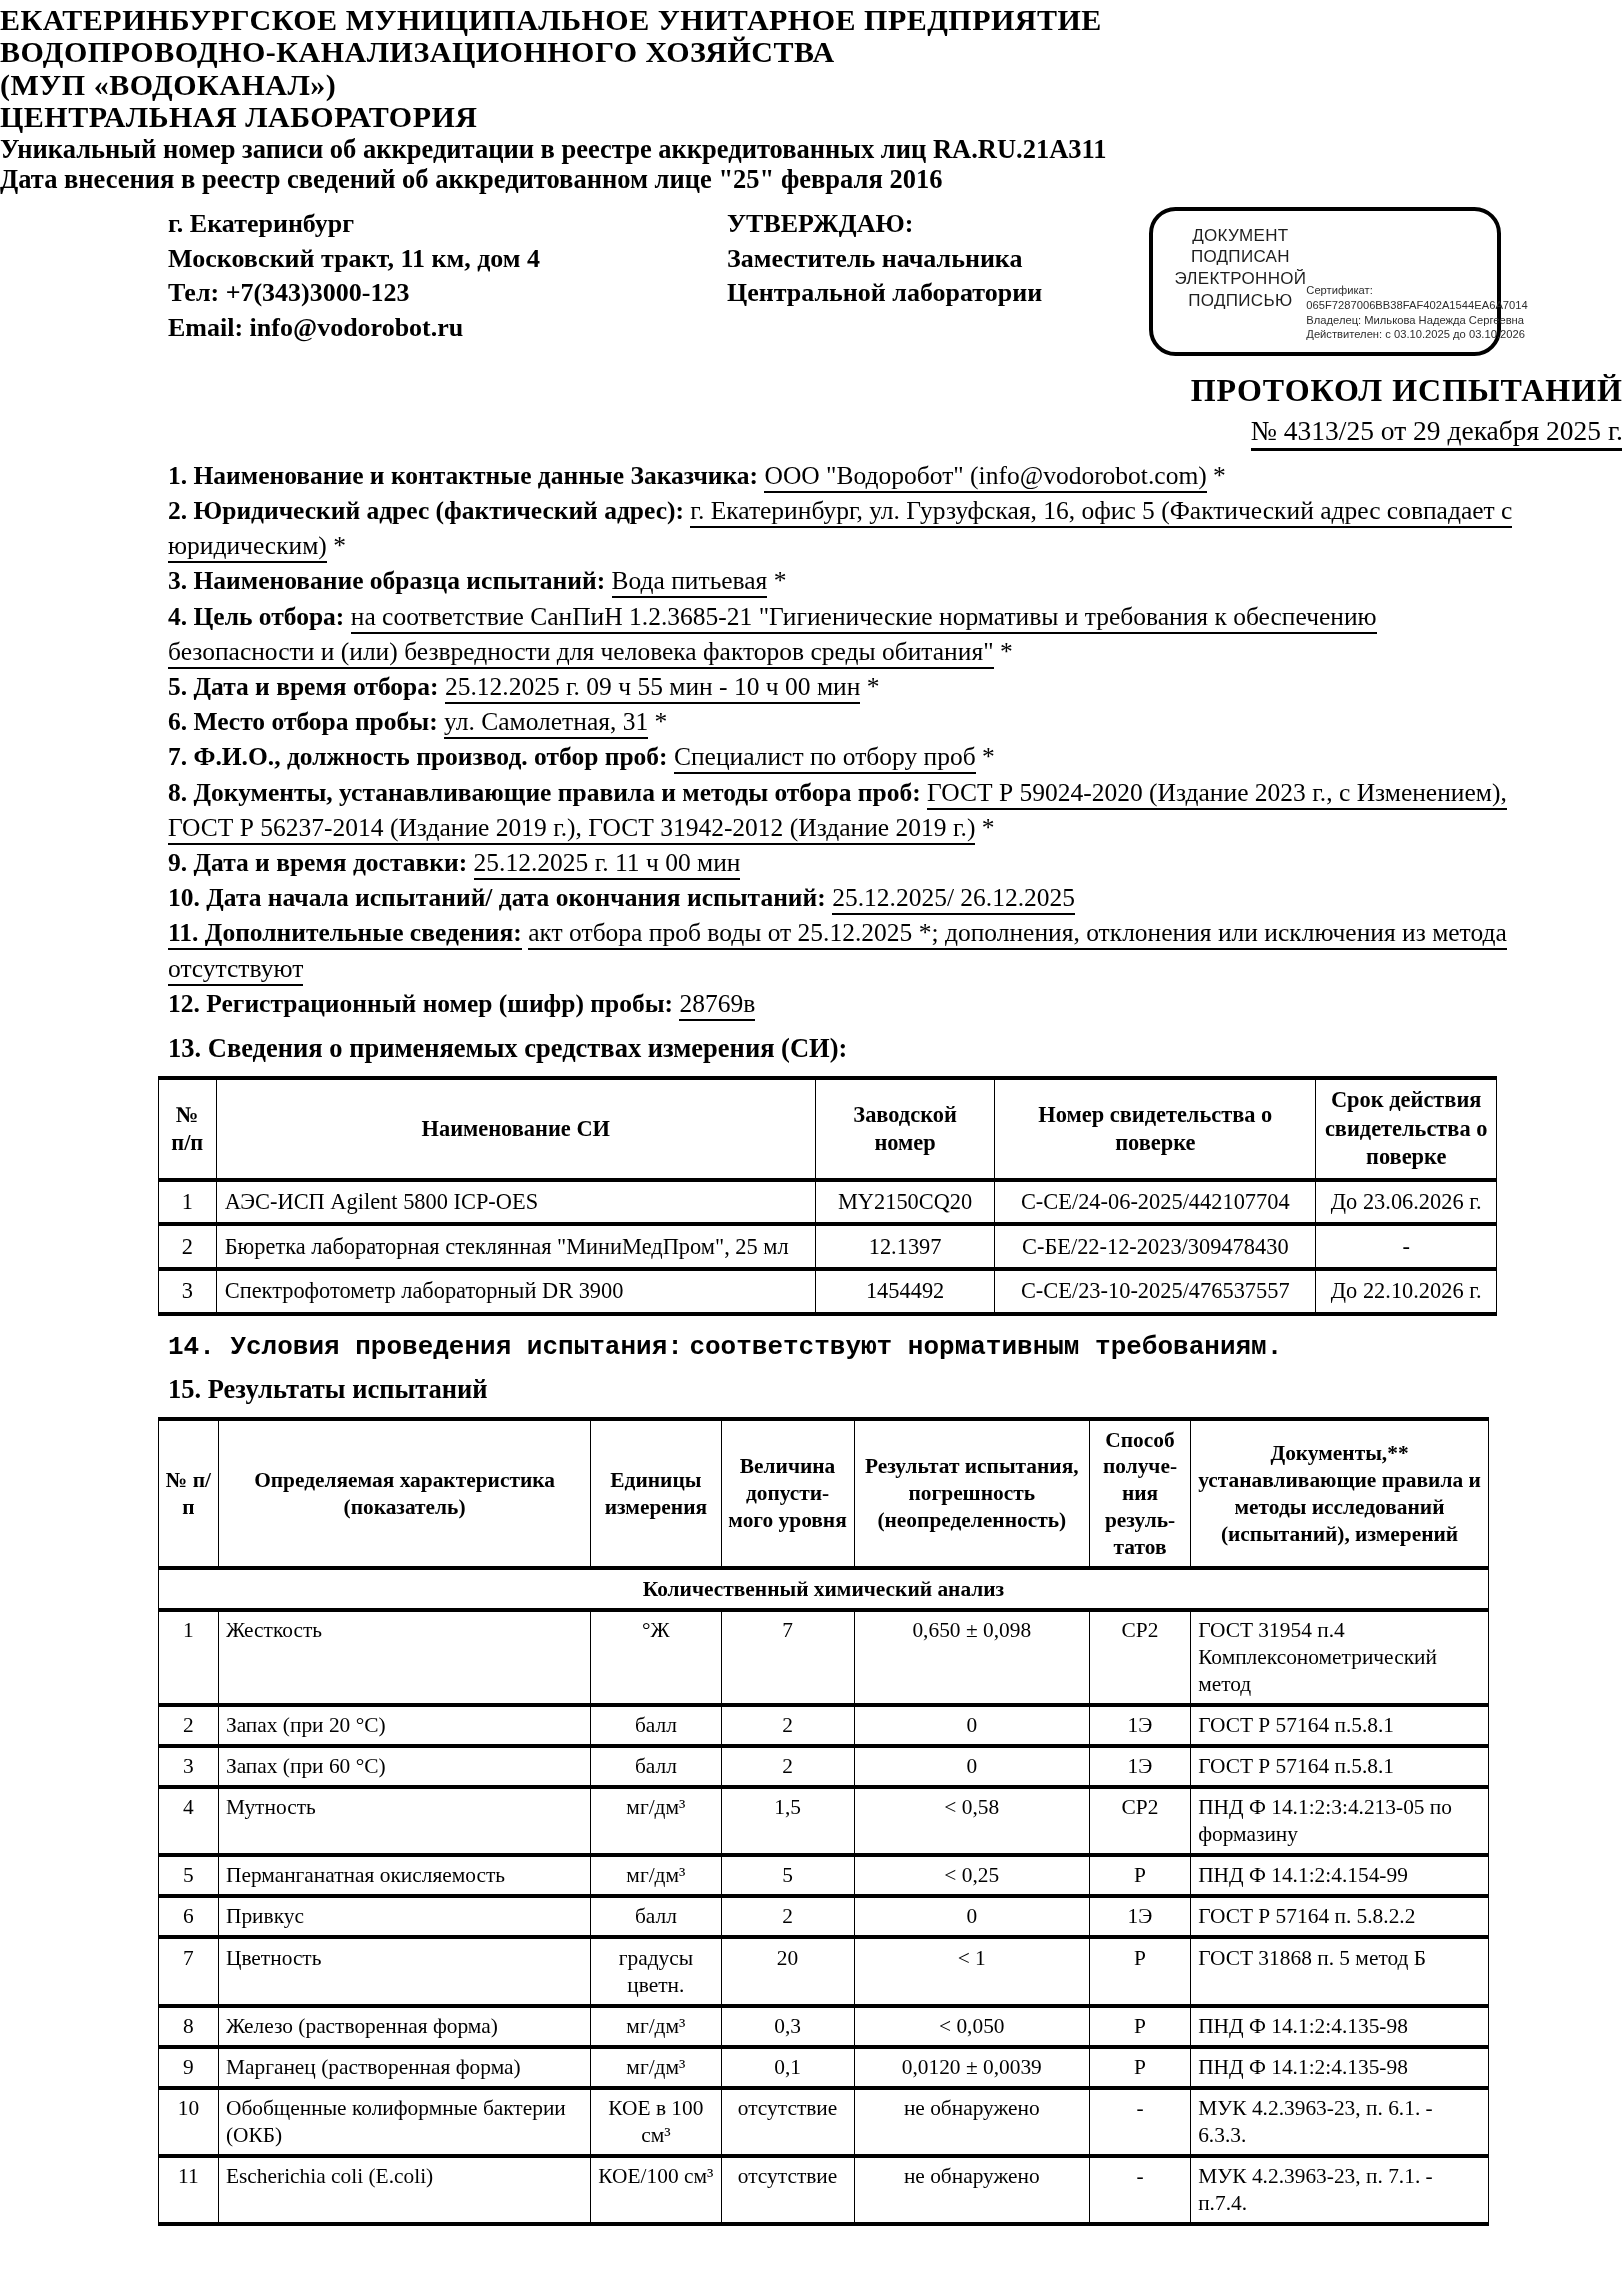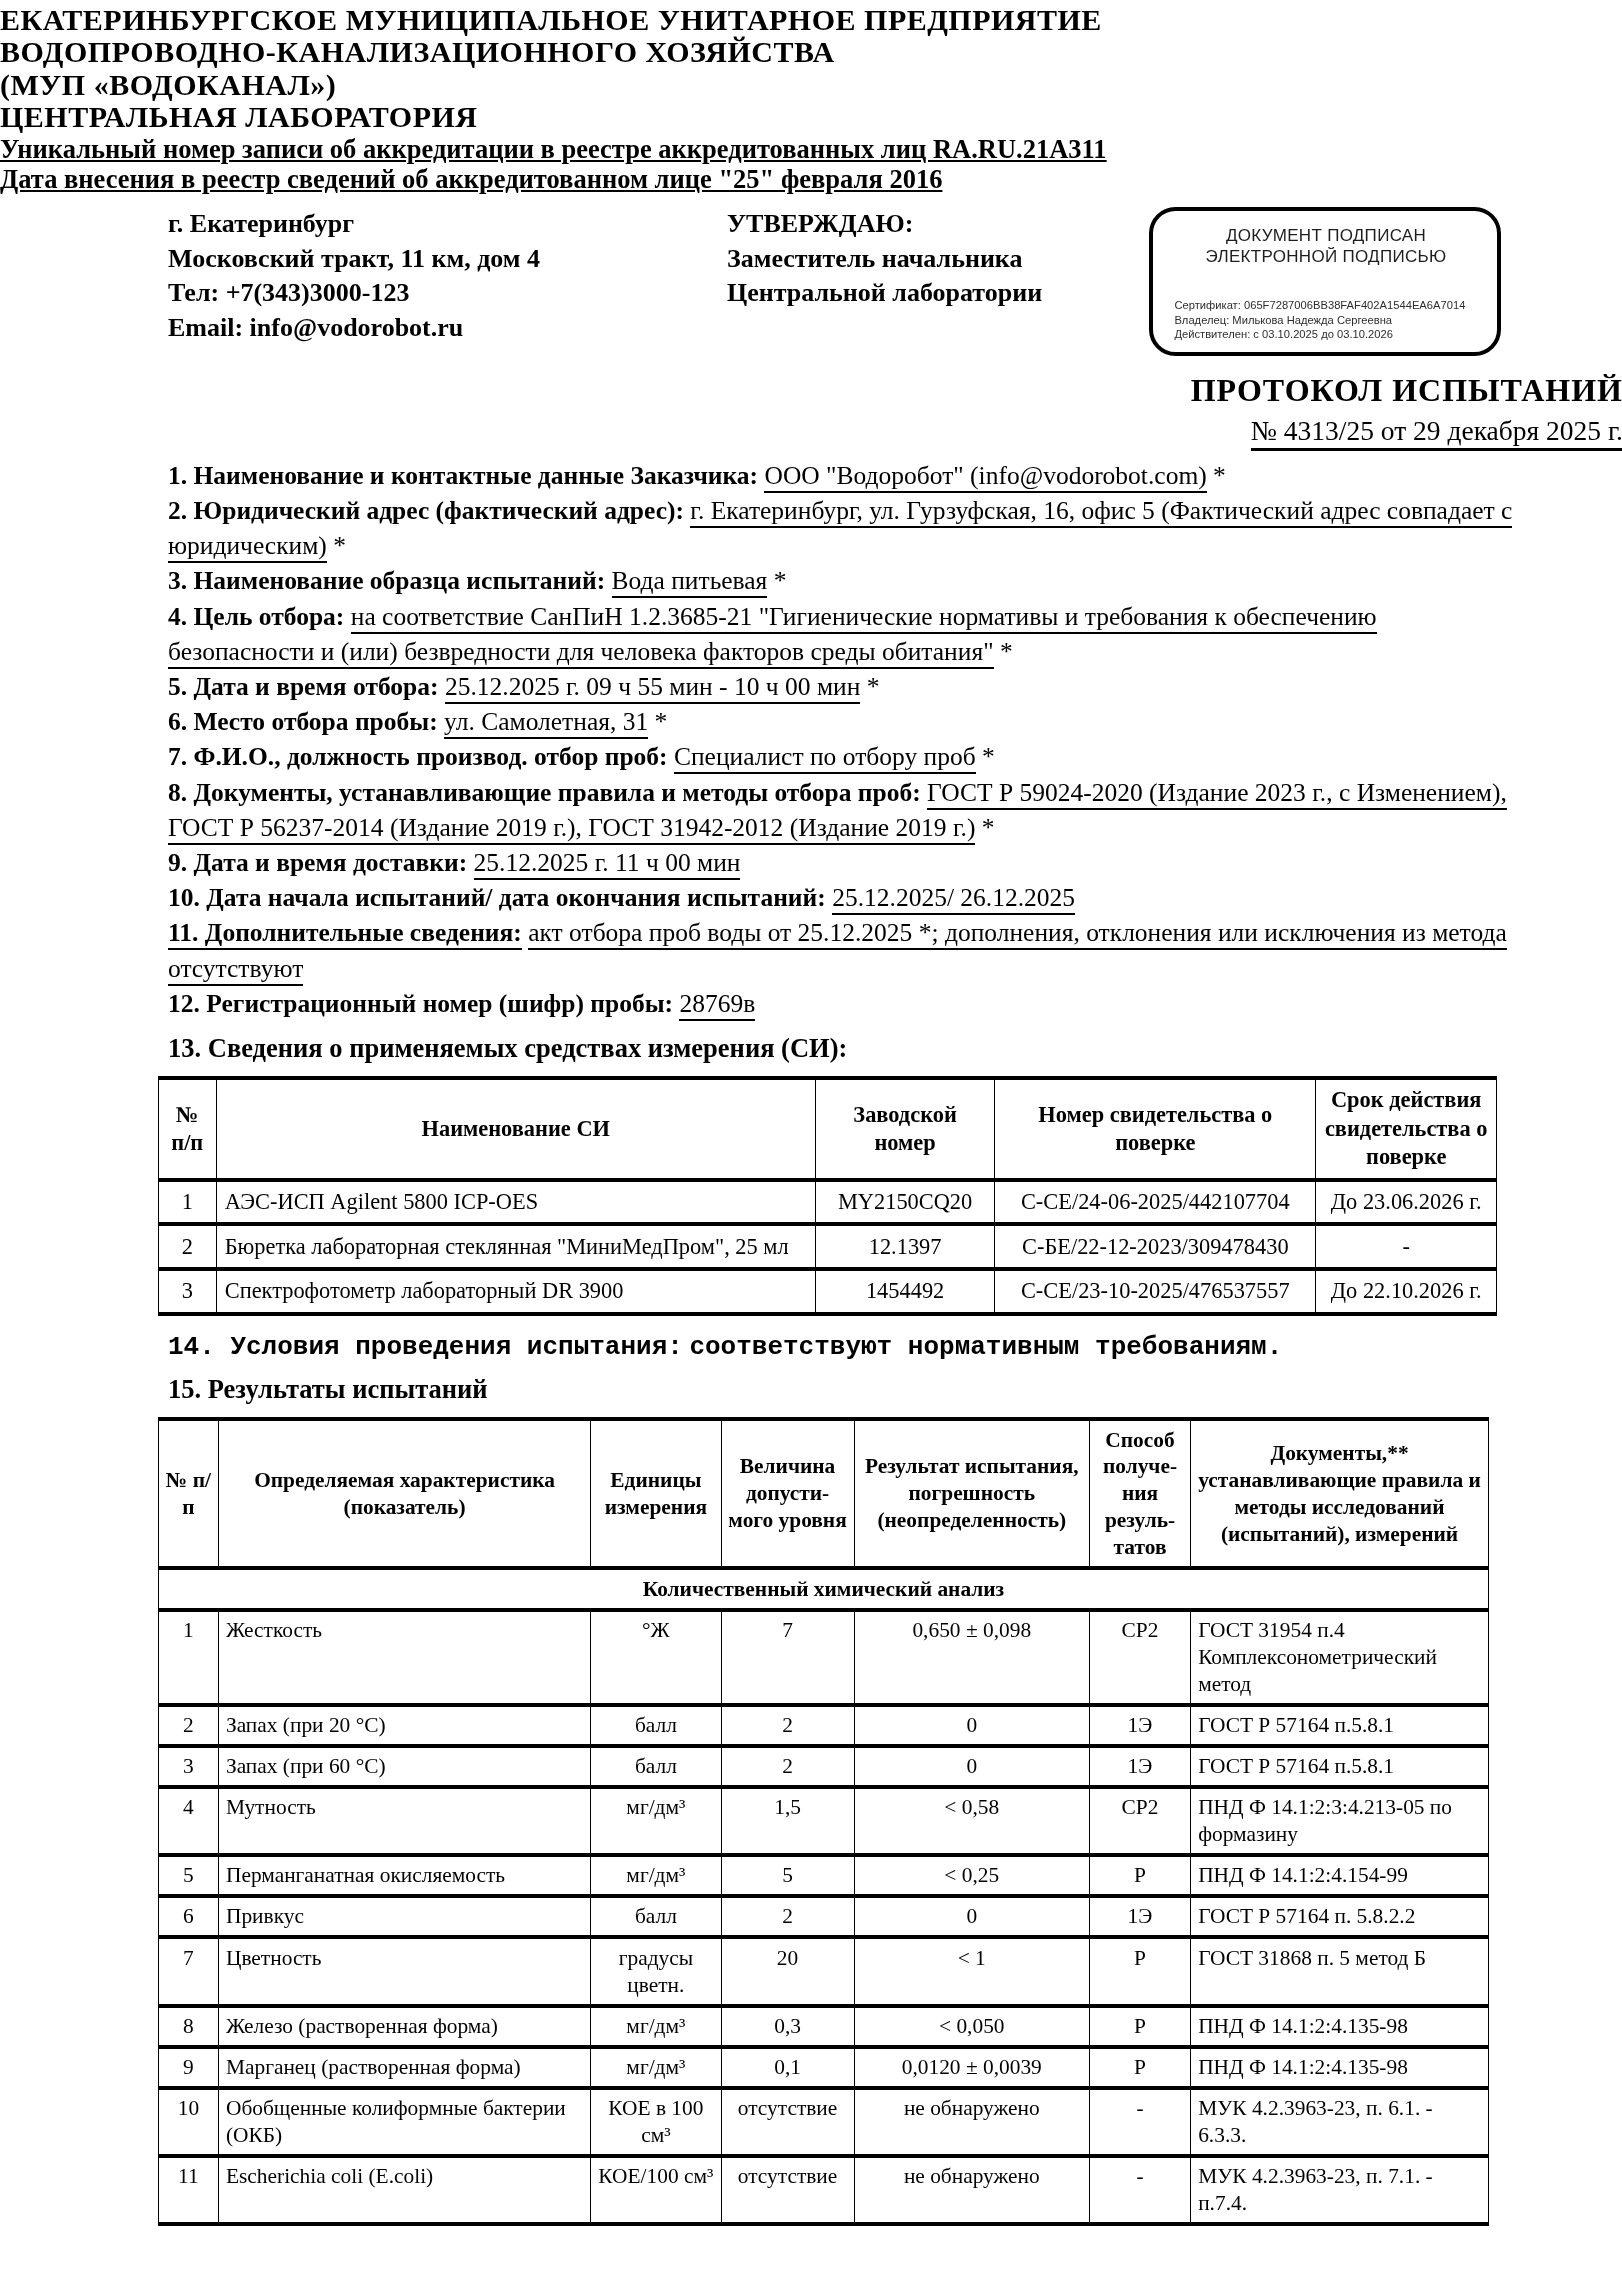--- a/index.html
+++ b/index.html
@@ -4,28 +4,28 @@
 <style>
   html,body{margin:0;padding:0;background:#ffffff;}
   .page{
     width:1623px;height:2295px;background:#ffffff;color:#000;
     font-family:"Liberation Serif","DejaVu Serif",serif;
     position:relative;overflow:hidden;box-sizing:border-box;
   }
   
   .org-header{text-align:left;padding-top:4.1px;font-weight:bold;}
   .org-line-lg{font-size:30px;line-height:1.08;letter-spacing:0.5px;}
-  .org-line-sm{font-size:26.5px;line-height:1.16;text-decoration:underline;}
+  .org-line-sm{font-size:26.5px;line-height:1.16;}
   
   .info-row{display:flex;align-items:flex-start;padding:12.2px 122px 0 168px;}
   .contact-block{width:439px;font-weight:bold;font-size:26px;line-height:1.33;}
   .approval-block{width:326px;margin-left:120px;font-weight:bold;font-size:26px;line-height:1.33;}
   .stamp{
     margin-left:auto;width:352px;height:149px;border:4.6px solid #000;border-radius:26.5px;
-    box-sizing:border-box;display:flex;flex-direction:column;
+    box-sizing:border-box;display:flex;flex-direction:row;
     font-family:"Liberation Sans","DejaVu Sans",sans-serif;
     padding:13.3px 19.4px 10.2px 21.4px;background:#fff;
   }
   .stamp-title{text-align:center;font-size:17px;line-height:1.28;color:#1e1e1e;letter-spacing:0.3px;}
   .stamp-details{margin-top:auto;font-size:11.2px;line-height:1.32;color:#2d2d2d;}
   
   .title-block{text-align:right;margin-top:15.3px;}
   .doc-title{font-size:32px;font-weight:bold;letter-spacing:1px;}
   .doc-subtitle{font-size:27.5px;margin-top:6.1px;}
   .doc-subtitle .u{border-bottom:3.1px solid #000;padding-bottom:2px;}

